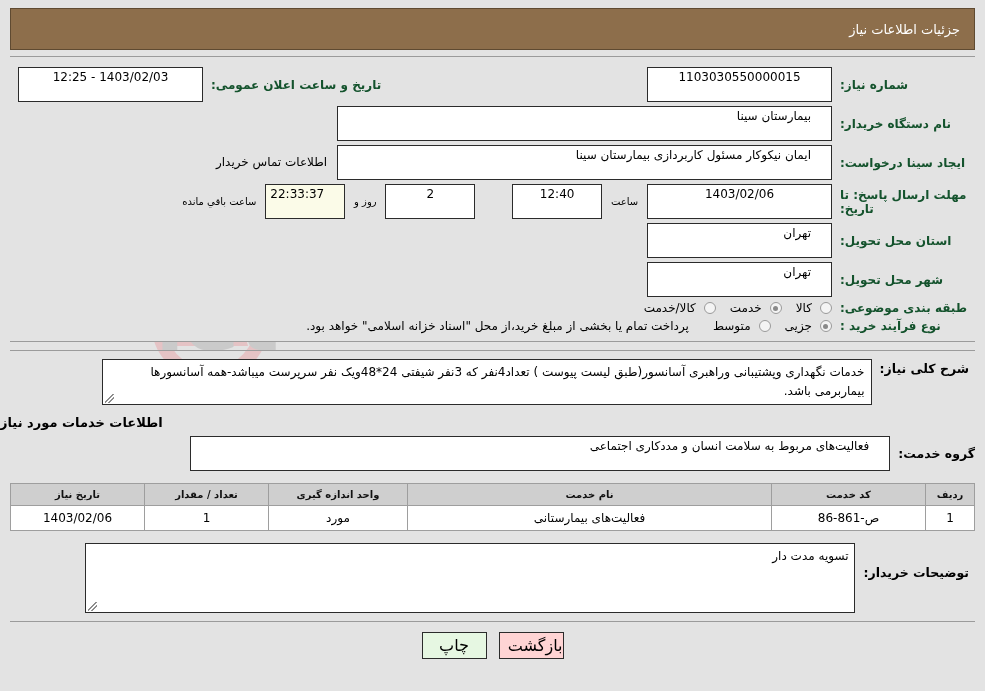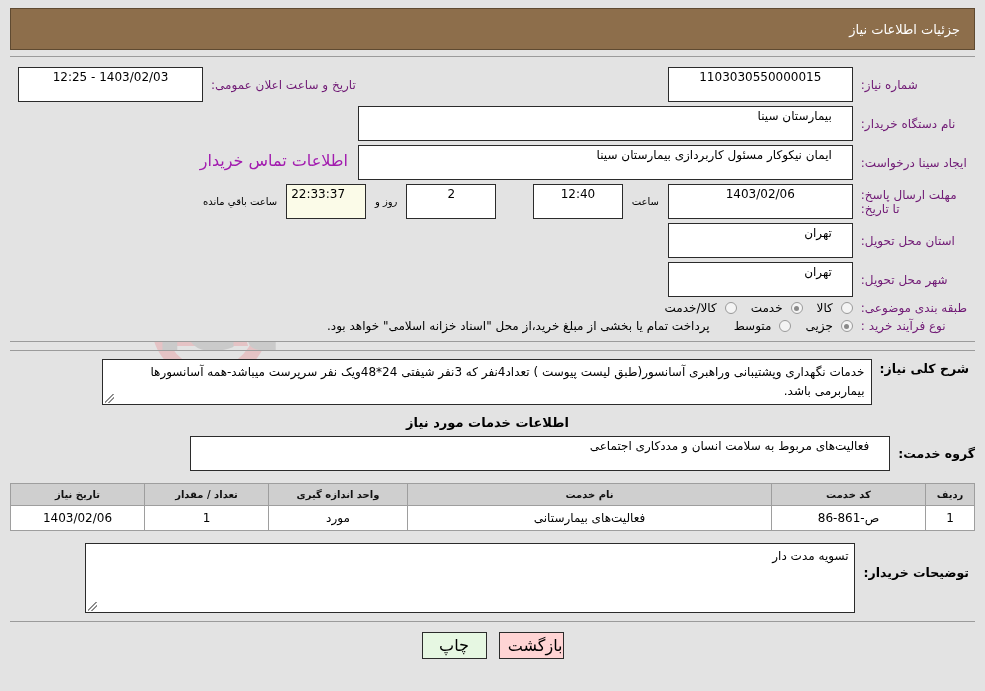--- a/index.html
+++ b/index.html
@@ -64,24 +64,25 @@
     border-collapse: collapse;
   }
   table.form td {
     padding: 2px 4px;
     vertical-align: middle;
     font-size: 12px;
   }
   td.lbl {
     text-align: left;
     white-space: nowrap;
-    color: #701a75;
+    color: #14532d;
     font-size: 12px;
     width: 1%;
     padding-left: 6px;
+    font-weight: bold;
   }
   td.lbl.wrap { white-space: normal; text-align: left; line-height: 14px; }
 
   .fld {
     border: 1px solid #2b2b2b;
     background: #ffffff;
     height: 35px;
     line-height: 19px;
     box-sizing: border-box;
     padding: 0 20px;
@@ -101,22 +102,22 @@
   .w-creator   { width: 495px; }
   .w-date      { width: 185px; }
   .w-time      { width: 90px; }
   .w-days      { width: 90px; }
   .w-count     { width: 80px; }
   .w-province  { width: 185px; }
   .w-city      { width: 185px; }
 
   .inline-txt { font-size: 10px; padding: 0 5px; white-space: nowrap; }
   .link {
-    color: #a21caf;
-    font-size: 16px;
+    color: #000000;
+    font-size: 12px;
     padding: 0 6px;
     cursor: pointer;
     white-space: nowrap;
   }
 
   
   .radio-row { display: flex; align-items: center; gap: 4px; flex-wrap: nowrap; }
   .radio {
     width: 12px; height: 12px;
     border: 1px solid #9a9a9a;
@@ -182,21 +183,21 @@
     background:
       linear-gradient(135deg, transparent 0 42%, #8d8d8d 42% 52%, transparent 52% 100%),
       linear-gradient(135deg, transparent 0 66%, #8d8d8d 66% 76%, transparent 76% 100%);
   }
   #desc-box { width: 770px; height: 46px; }
 
   .section-head {
     font-weight: bold;
     font-size: 13px;
     margin: 10px 10px 4px 0;
-    text-align: center;
+    text-align: left;
     position: relative;
     z-index: 10;
   }
 
   
   #svc-group-row {
     display: flex;
     align-items: center;
     margin: 6px 10px 0 10px;
     position: relative;

